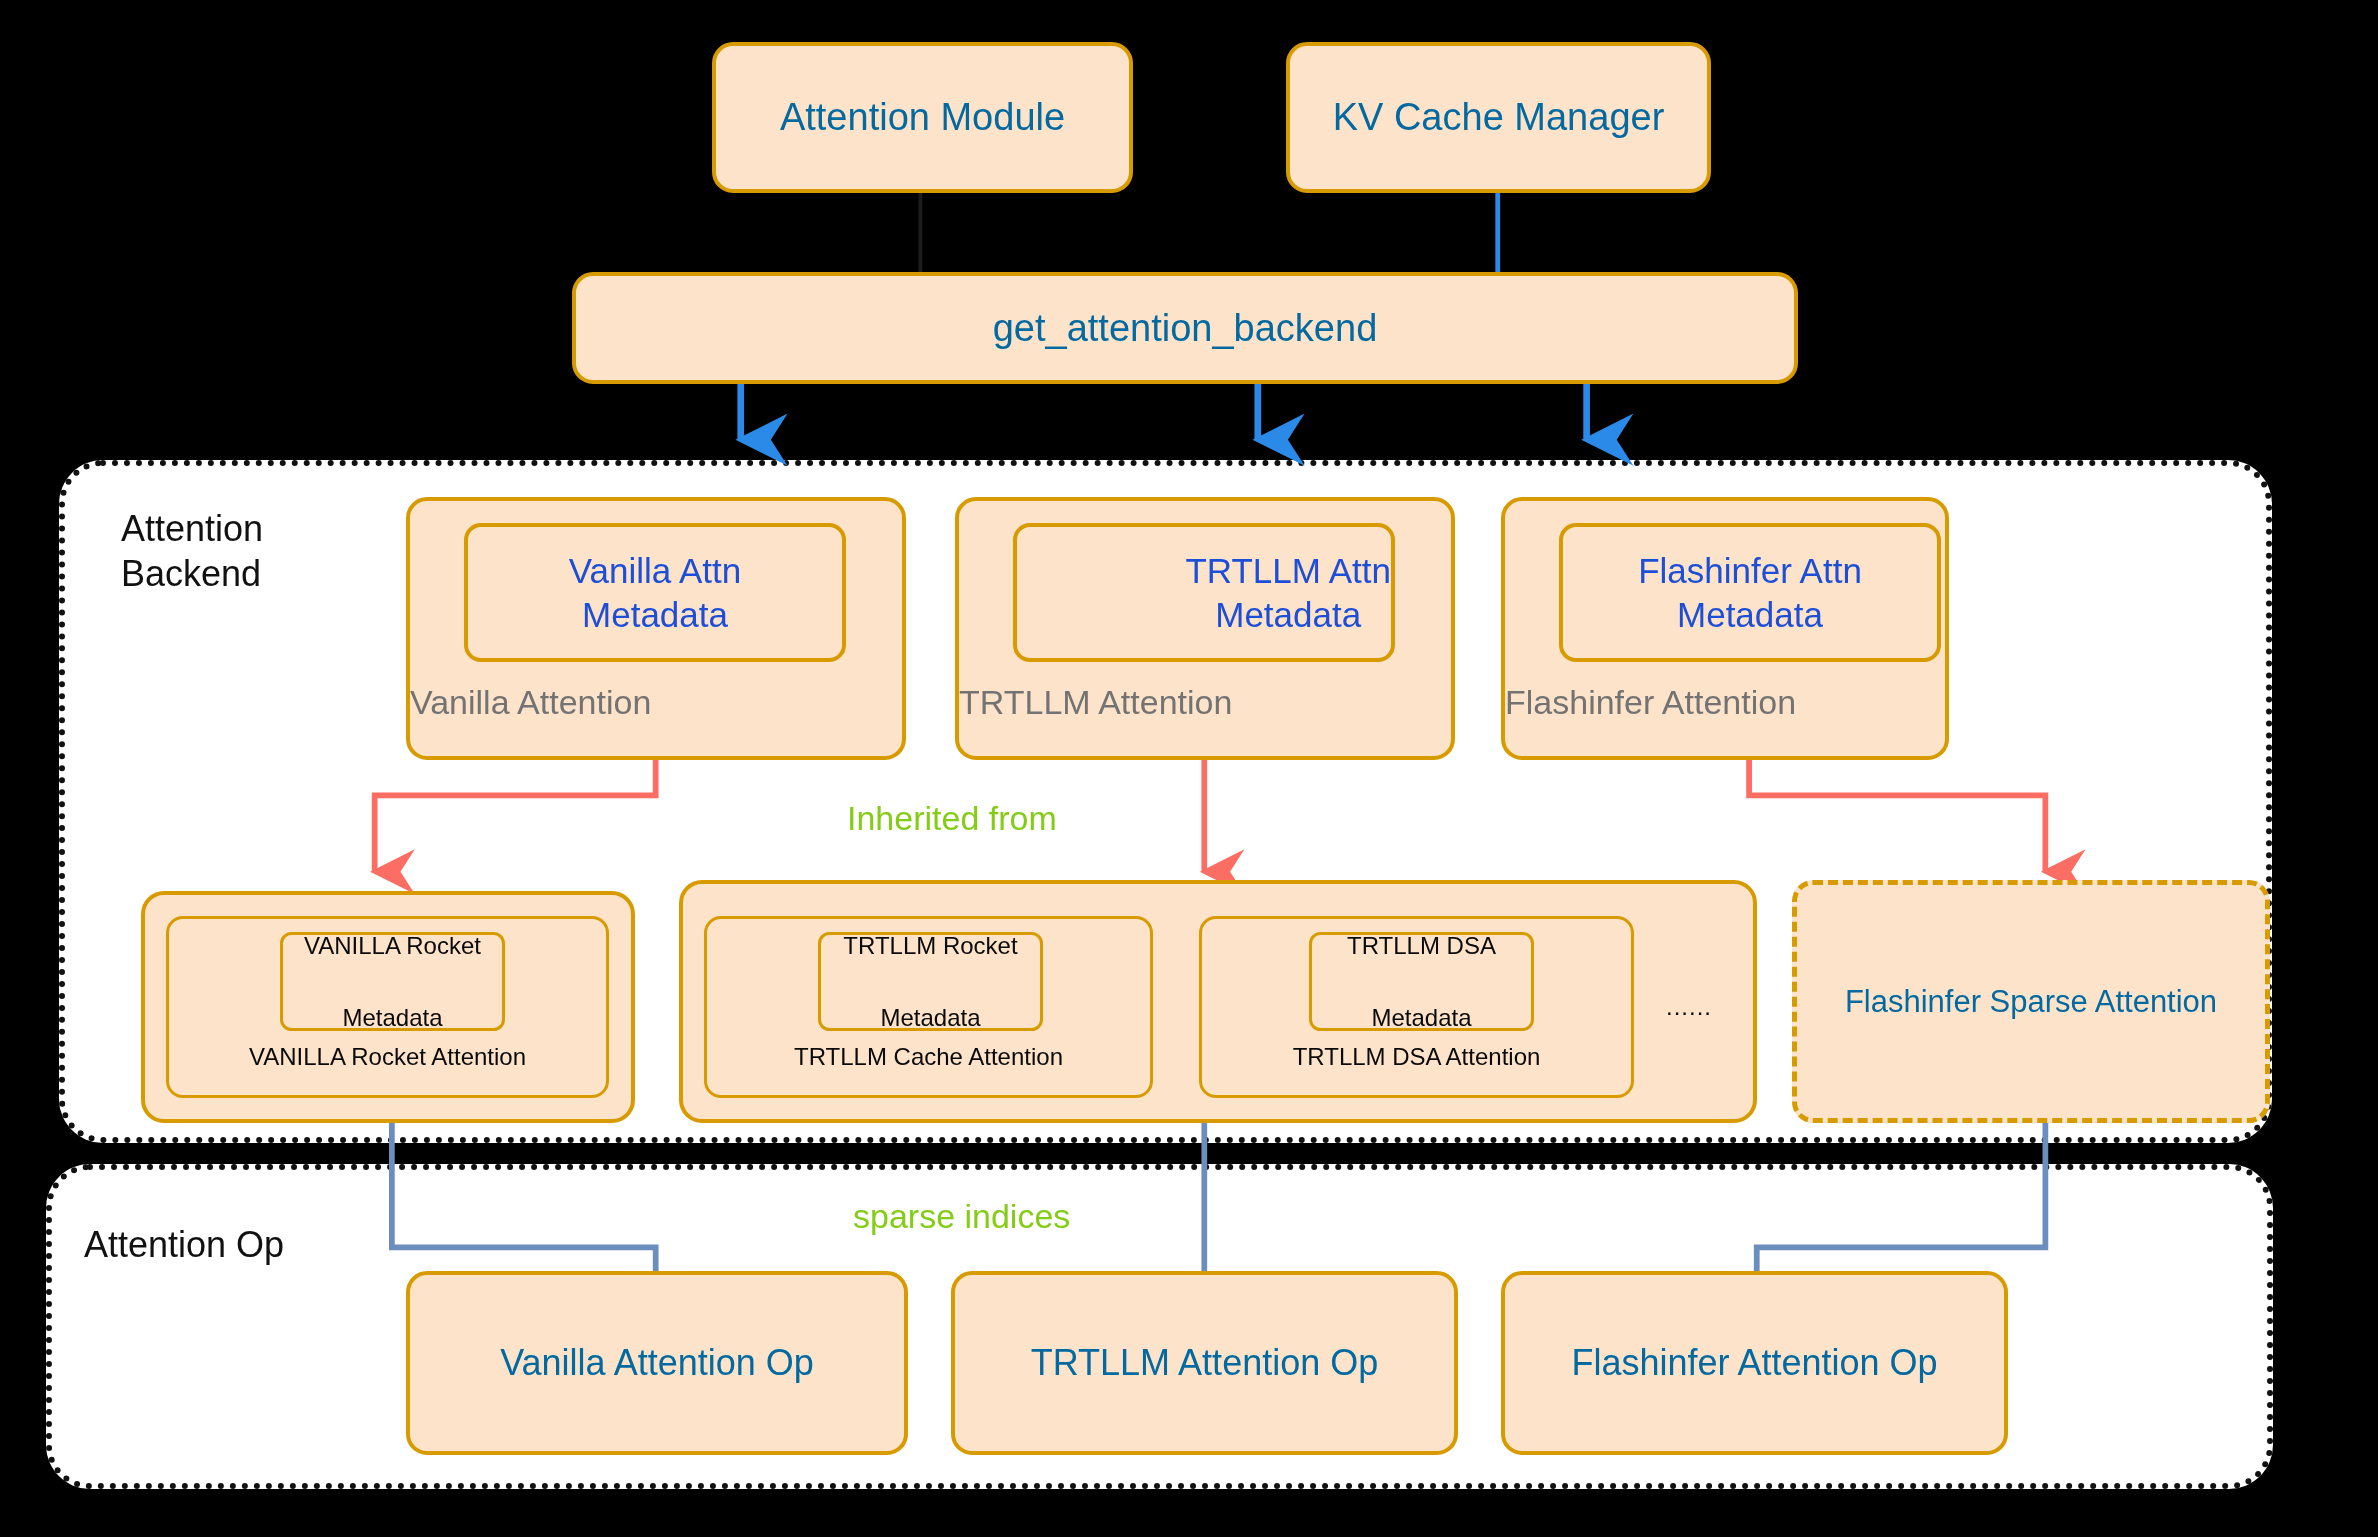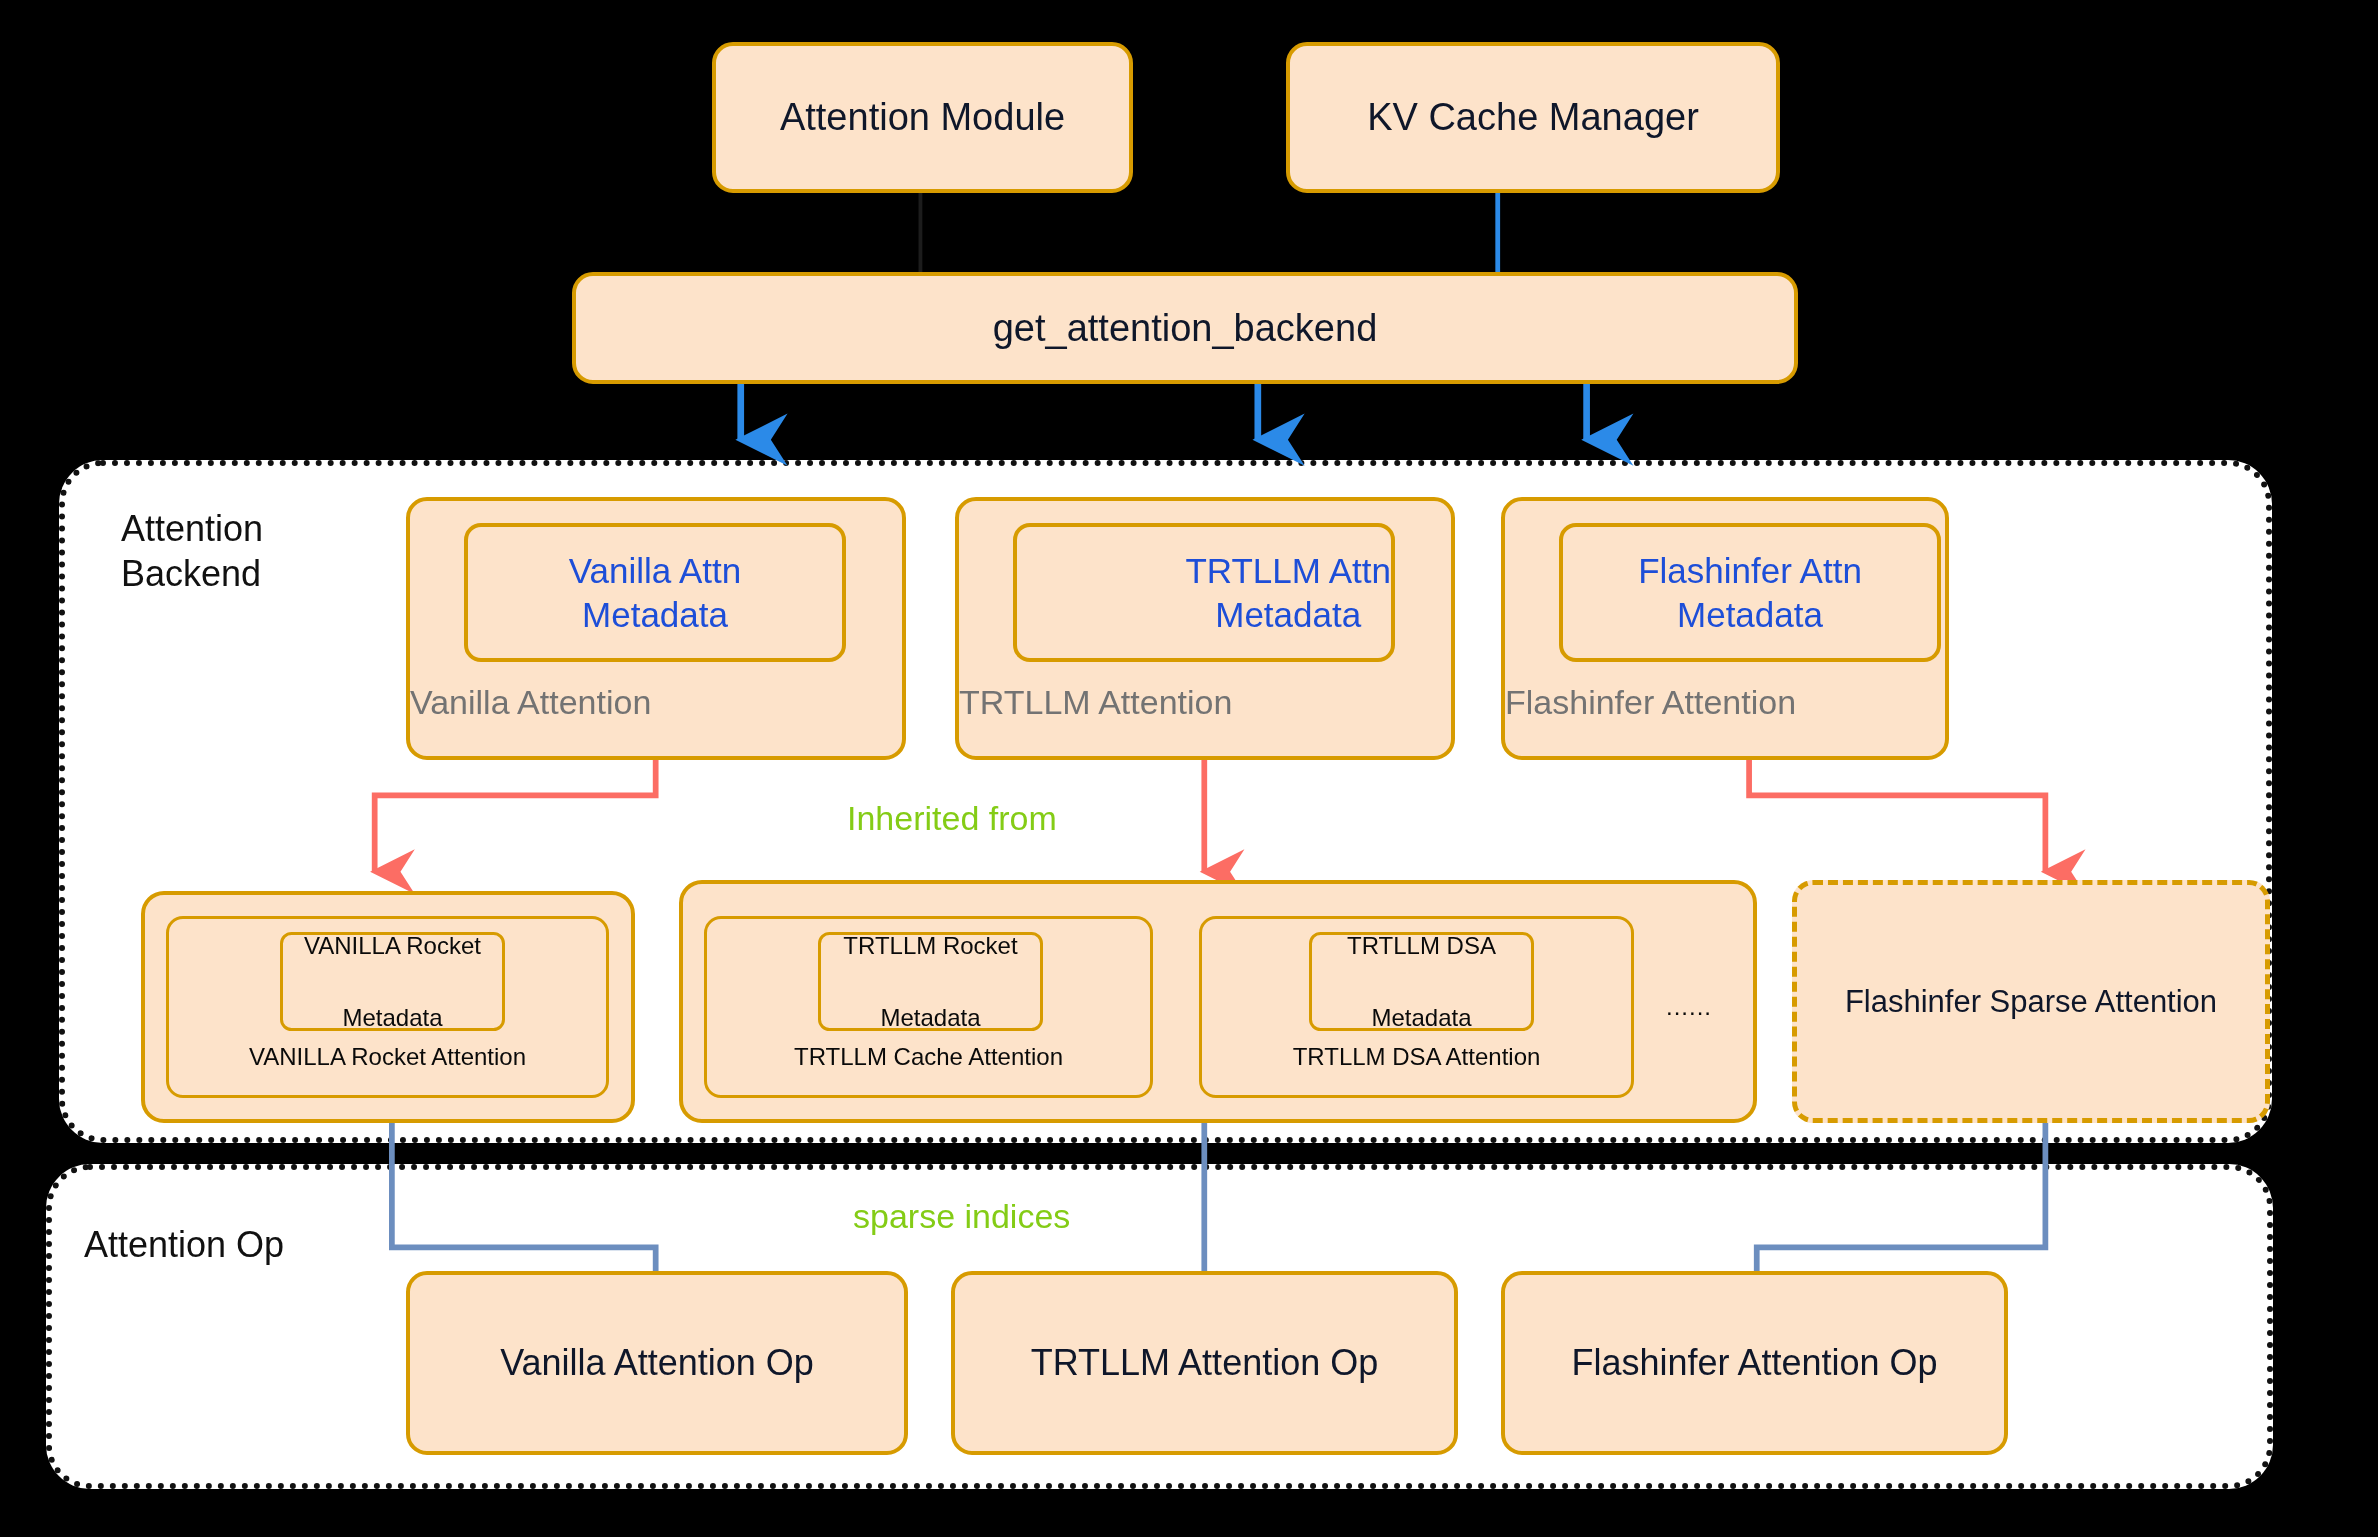--- a/index.html
+++ b/index.html
@@ -30,21 +30,21 @@
   
   .node {
     position: absolute;
     box-sizing: border-box;
     background: #fde3ca;
     border: 4.8px solid #d79b00;
     border-radius: 21px;
     display: flex;
     align-items: center;
     justify-content: center;
-    color: #0f172a;
+    color: #0369a1;
     text-align: center;
     line-height: 1.22;
     z-index: 10;
   }
   .node.plain { flex-direction: column; }
 
   
   .section {
     position: absolute;
     box-sizing: border-box;
@@ -213,21 +213,21 @@
     </g>
     <g>
       <path d="M2140,1175 L2140,1305 L1838,1305 L1838,1375" stroke="#6c8ebf" stroke-width="6" fill="none" marker-end="url(#ah-steel)"></path>
     </g>
   </svg>
 
   <div class="node plain fs-top" style="left:712px; top:42px; width:421px; height:151px;">
     <span>Attention Module</span>
   </div>
 
-  <div class="node plain fs-top" style="left:1286px; top:42px; width:494px; height:151px;">
+  <div class="node plain fs-top" style="left:1286px; top:42px; width:425px; height:151px;">
     <span>KV Cache Manager</span>
   </div>
 
   <div class="node plain fs-bar" style="left:572px; top:272px; width:1226px; height:112px;">
     <span>get_attention_backend</span>
   </div>
 
   <div class="section" style="left:59px; top:460px; width:2213px; height:683px;"></div>
 
   <div class="section-label" style="left:121px; top:506px; width:306px;">Attention

